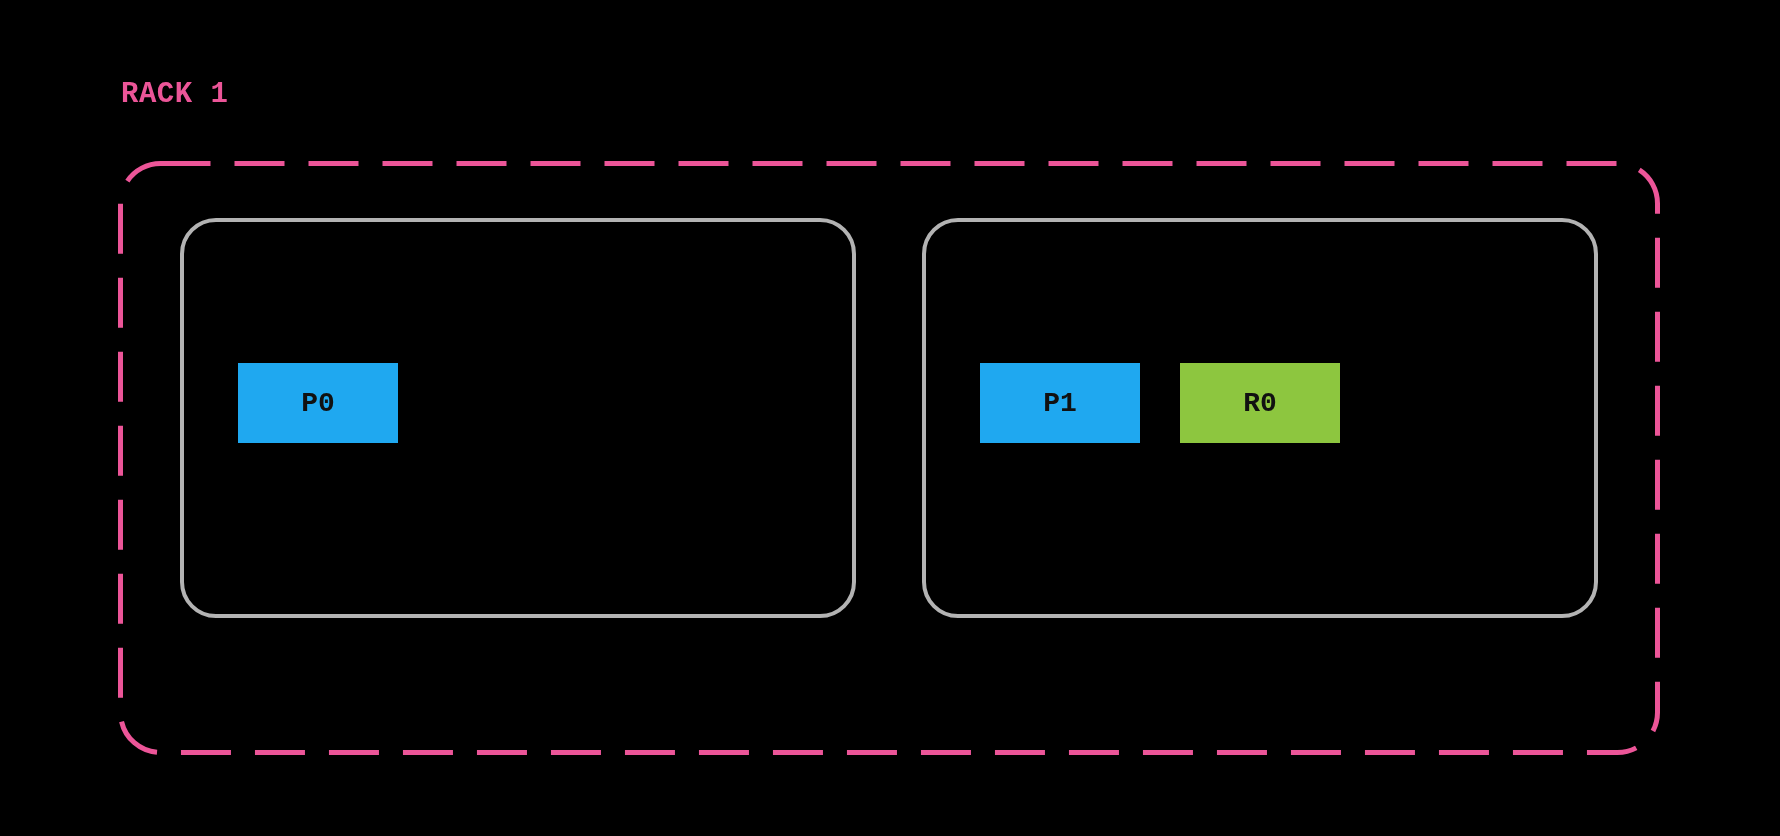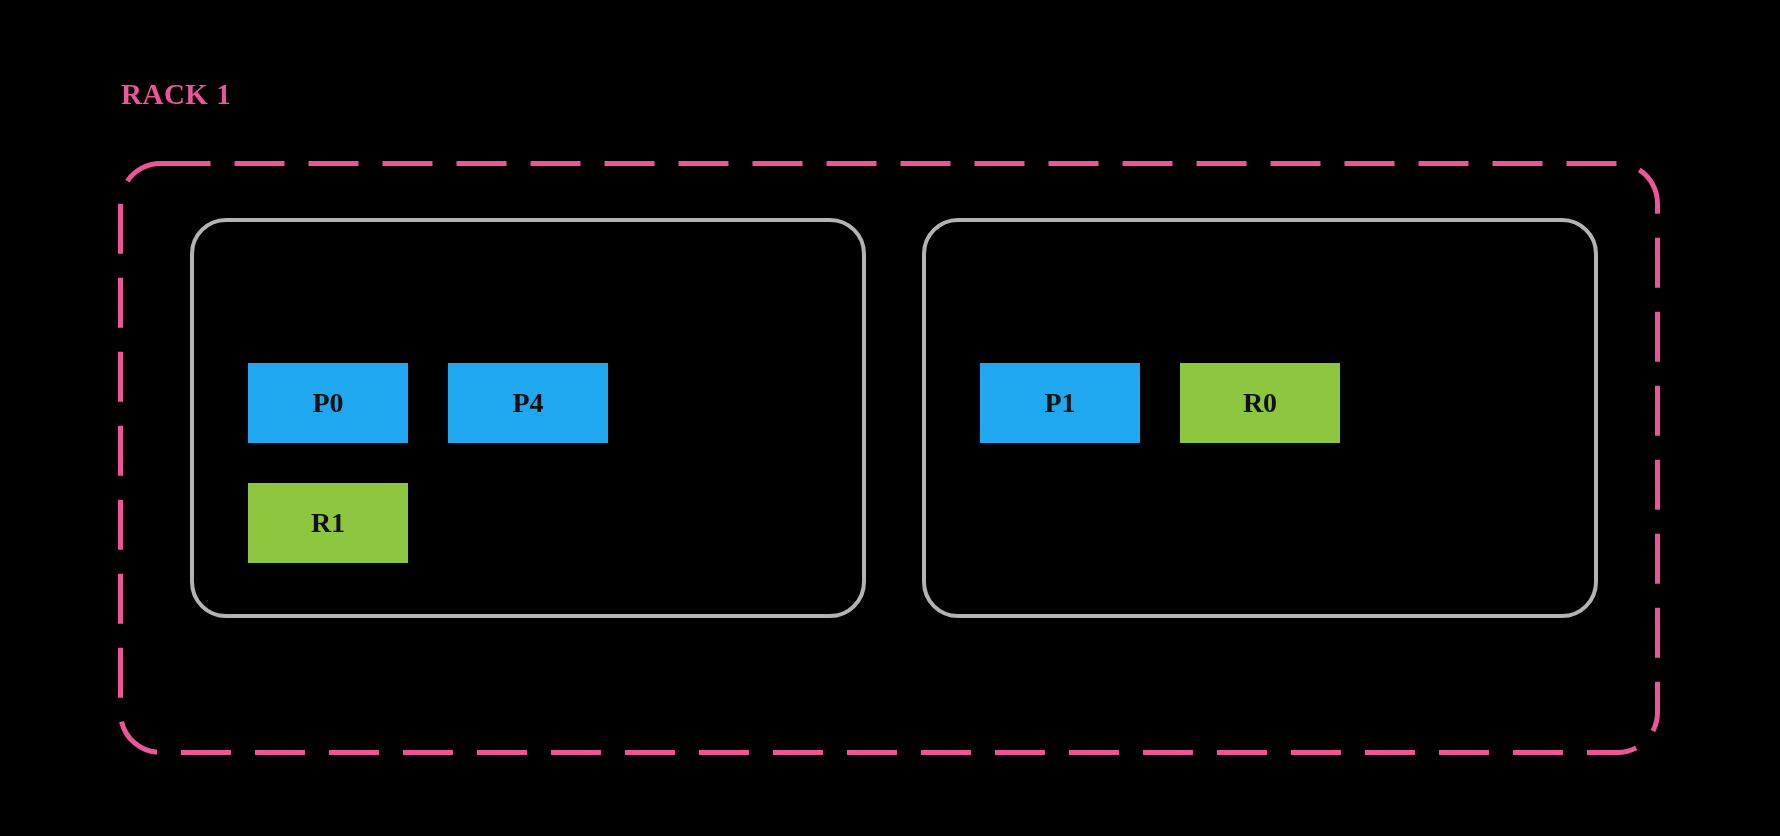--- a/index.html
+++ b/index.html
@@ -5,21 +5,21 @@
   html, body {
     margin: 0;
     padding: 0;
     background: #000;
   }
   .canvas {
     position: relative;
     width: 1780px;
     height: 836px;
     background: var(--background, #000);
-    font-family: Liberation Serif, serif;
+    font-family: Liberation Mono, monospace;
     overflow: hidden;
   }
   .rack-label {
     position: absolute;
     left: 121px;
     top: 78px;
     font-size: 29px;
     font-weight: 800;
     letter-spacing: 0.5px;
     color: var(--rack_border, #EC5598);
@@ -40,21 +40,21 @@
   }
   .node {
     position: absolute;
     top: 218px;
     width: 676px;
     height: 400px;
     box-sizing: border-box;
     border: 4px solid var(--node_border, #B3B3B3);
     border-radius: 36px;
   }
-  .node-0 { left: 190px; }
+  .node-0 { left: 180px; }
   .node-1 { left: 922px; }
   .rows {
     position: absolute;
     left: 54px;
     top: 141px;
     display: flex;
     flex-direction: column;
     gap: 40px;
   }
   .row {
@@ -82,24 +82,22 @@
   <div class="rack-label">RACK 1</div>
 
   <svg class="rack-border-svg" viewBox="0 0 1780 836" xmlns="http://www.w3.org/2000/svg">
     <rect x="120.5" y="163.5" width="1537" height="589" rx="40" ry="40"></rect>
   </svg>
 
   <div class="node node-0">
     <div class="rows">
       <div class="row">
         <div class="chip primary">P0</div>
-        <div class="chip primary">P4</div>
       </div>
       <div class="row">
-        <div class="chip replica">R1</div>
       </div>
     </div>
   </div>
 
   <div class="node node-1">
     <div class="rows">
       <div class="row">
         <div class="chip primary">P1</div>
         <div class="chip replica">R0</div>
       </div>

